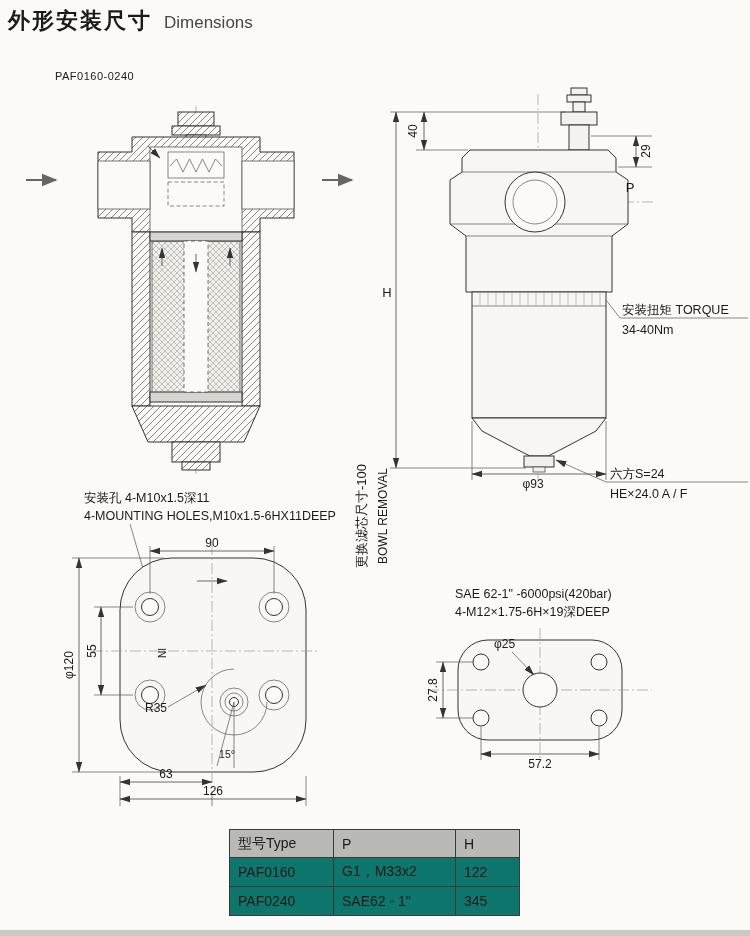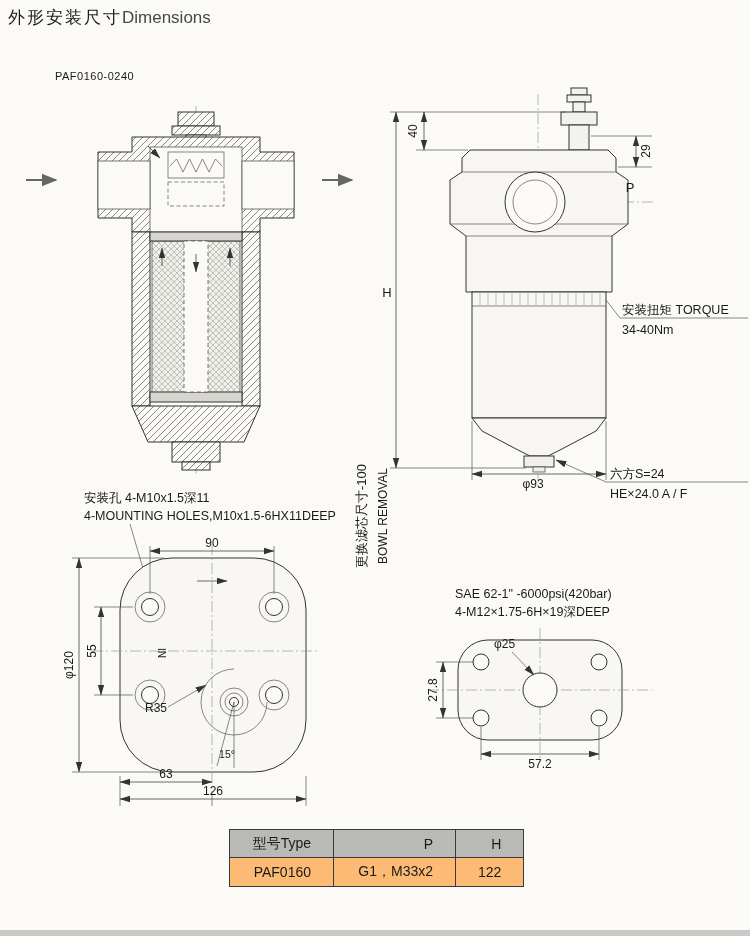--- a/index.html
+++ b/index.html
@@ -1,39 +1,39 @@
 <!DOCTYPE html>
 <html><head>
 <meta charset="utf-8">
 <style>
   *{box-sizing:border-box}
   body{margin:0;background:#fbfaf7}
   .page{position:relative;width:750px;height:936px;background:#fbfaf7;overflow:hidden;
         font-family:"Liberation Sans","DejaVu Sans",sans-serif;color:#1a1a1a}
   .header{position:absolute;left:8px;top:6px;white-space:nowrap}
-  .title-zh{font-size:17px;font-weight:normal;letter-spacing:2px}
-  .title-en{font-size:17px;color:#474747;}
+  .title-zh{font-size:22px;font-weight:bold;letter-spacing:2px}
+  .title-en{font-size:17px;color:#474747;margin-left:12px}
   .model{position:absolute;left:55px;top:70px;font-size:11px;letter-spacing:.5px}
   svg.drawing{position:absolute;left:0;top:0}
   svg text{font-family:"Liberation Sans","DejaVu Sans",sans-serif;fill:#1a1a1a}
   .lbl{font-size:12px}
   .lbl11{font-size:10.5px}
   .lbl13{font-size:13px}
   .note{font-size:12.5px}
   .small{font-size:10px}
   .thin{fill:none;stroke:#555;stroke-width:0.7}
   .cl{fill:none;stroke:#999;stroke-width:0.7;stroke-dasharray:11 3 2 3}
   .dim{fill:none;stroke:#444;stroke-width:0.8}
   .flow{fill:none;stroke:#666;stroke-width:2}
   .hs{stroke:#333;stroke-width:1}
   .ws{stroke:#555;stroke-width:0.8}
   .dim-table{position:absolute;left:229px;top:829px;border-collapse:collapse;font-size:14px}
-  .dim-table th,.dim-table td{border:1.2px solid #3a3a3a;text-align:right;padding:0 22px}
+  .dim-table th,.dim-table td{border:1.2px solid #3a3a3a;text-align:left;padding:0 8px}
   .dim-table th{background:#b9b9b5;font-weight:normal;height:28px}
-  .dim-table td{height:29px;background:#fdba74}
+  .dim-table td{height:29px;background:#0f766e}
   .scan-edge{position:absolute;left:0;right:0;bottom:0;height:6px;background:#c9c9c5}
 </style>
 </head>
 <body>
 
 <div class="page">
 
   <div class="header">
     <span class="title-zh">外形安装尺寸</span><span class="title-en">Dimensions</span>
   </div>
@@ -231,17 +231,22 @@
         <th>P</th>
         <th>H</th>
       </tr>
     </thead>
     <tbody>
       <tr>
         <td>PAF0160</td>
         <td>G1，M33x2</td>
         <td>122</td>
       </tr>
+      <tr>
+        <td>PAF0240</td>
+        <td>SAE62 - 1"</td>
+        <td>345</td>
+      </tr>
     </tbody>
   </table>
 
   <div class="scan-edge"></div>
 </div>
 
 </body></html>

